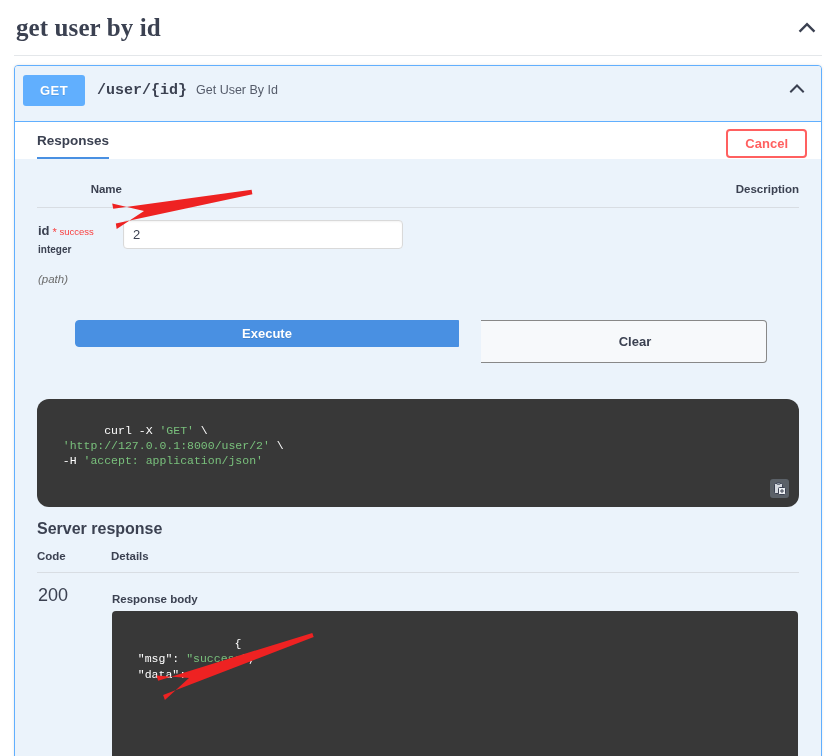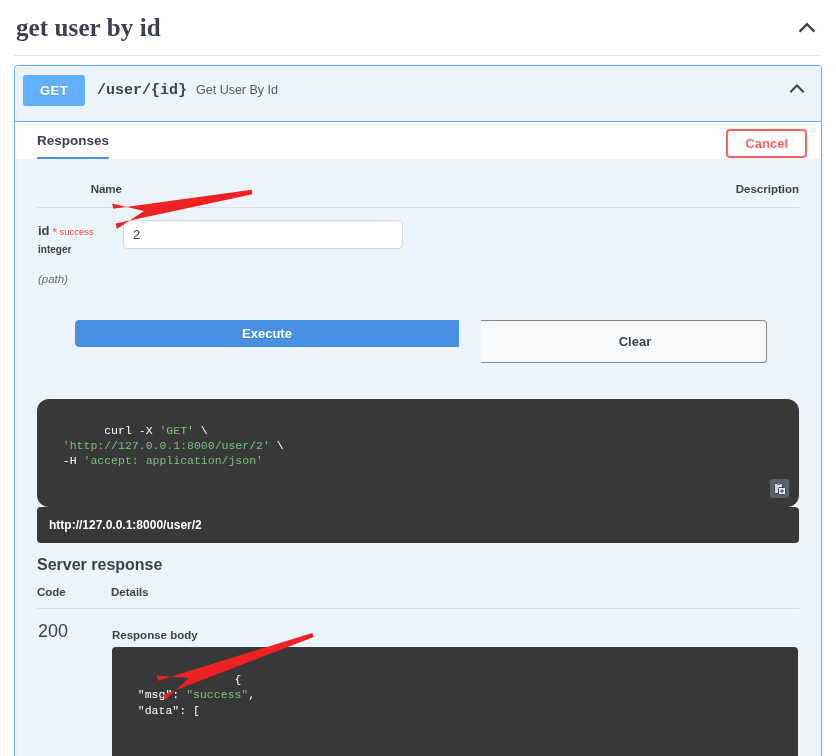--- a/index.html
+++ b/index.html
@@ -415,21 +415,20 @@
         <span class="copy-btn" style="right:10px; bottom:9px;">
           <svg width="12" height="13" viewBox="0 0 12 13">
             <rect x="0.5" y="1.5" width="8" height="10" rx="1" fill="#d6dae0" stroke="#3b4151" stroke-width="1"></rect>
             <rect x="2.8" y="0.5" width="3.4" height="1.8" rx="0.6" fill="#9aa3ad" stroke="#3b4151" stroke-width="0.8"></rect>
             <rect x="4.5" y="5.5" width="7" height="7" rx="1" fill="#eef1f4" stroke="#3b4151" stroke-width="1"></rect>
             <path d="M6 9h4M8 7v4" stroke="#3b4151" stroke-width="1"></path>
           </svg>
         </span>
       </div>
 
-      <div class="code-url-block">http://127.0.0.1:8000/user/2</div>
 
       <p class="server-resp-label">Server response</p>
 
       <table class="resp-table">
         <thead>
           <tr>
             <th class="c-code">Code</th>
             <th>Details</th>
           </tr>
         </thead>

